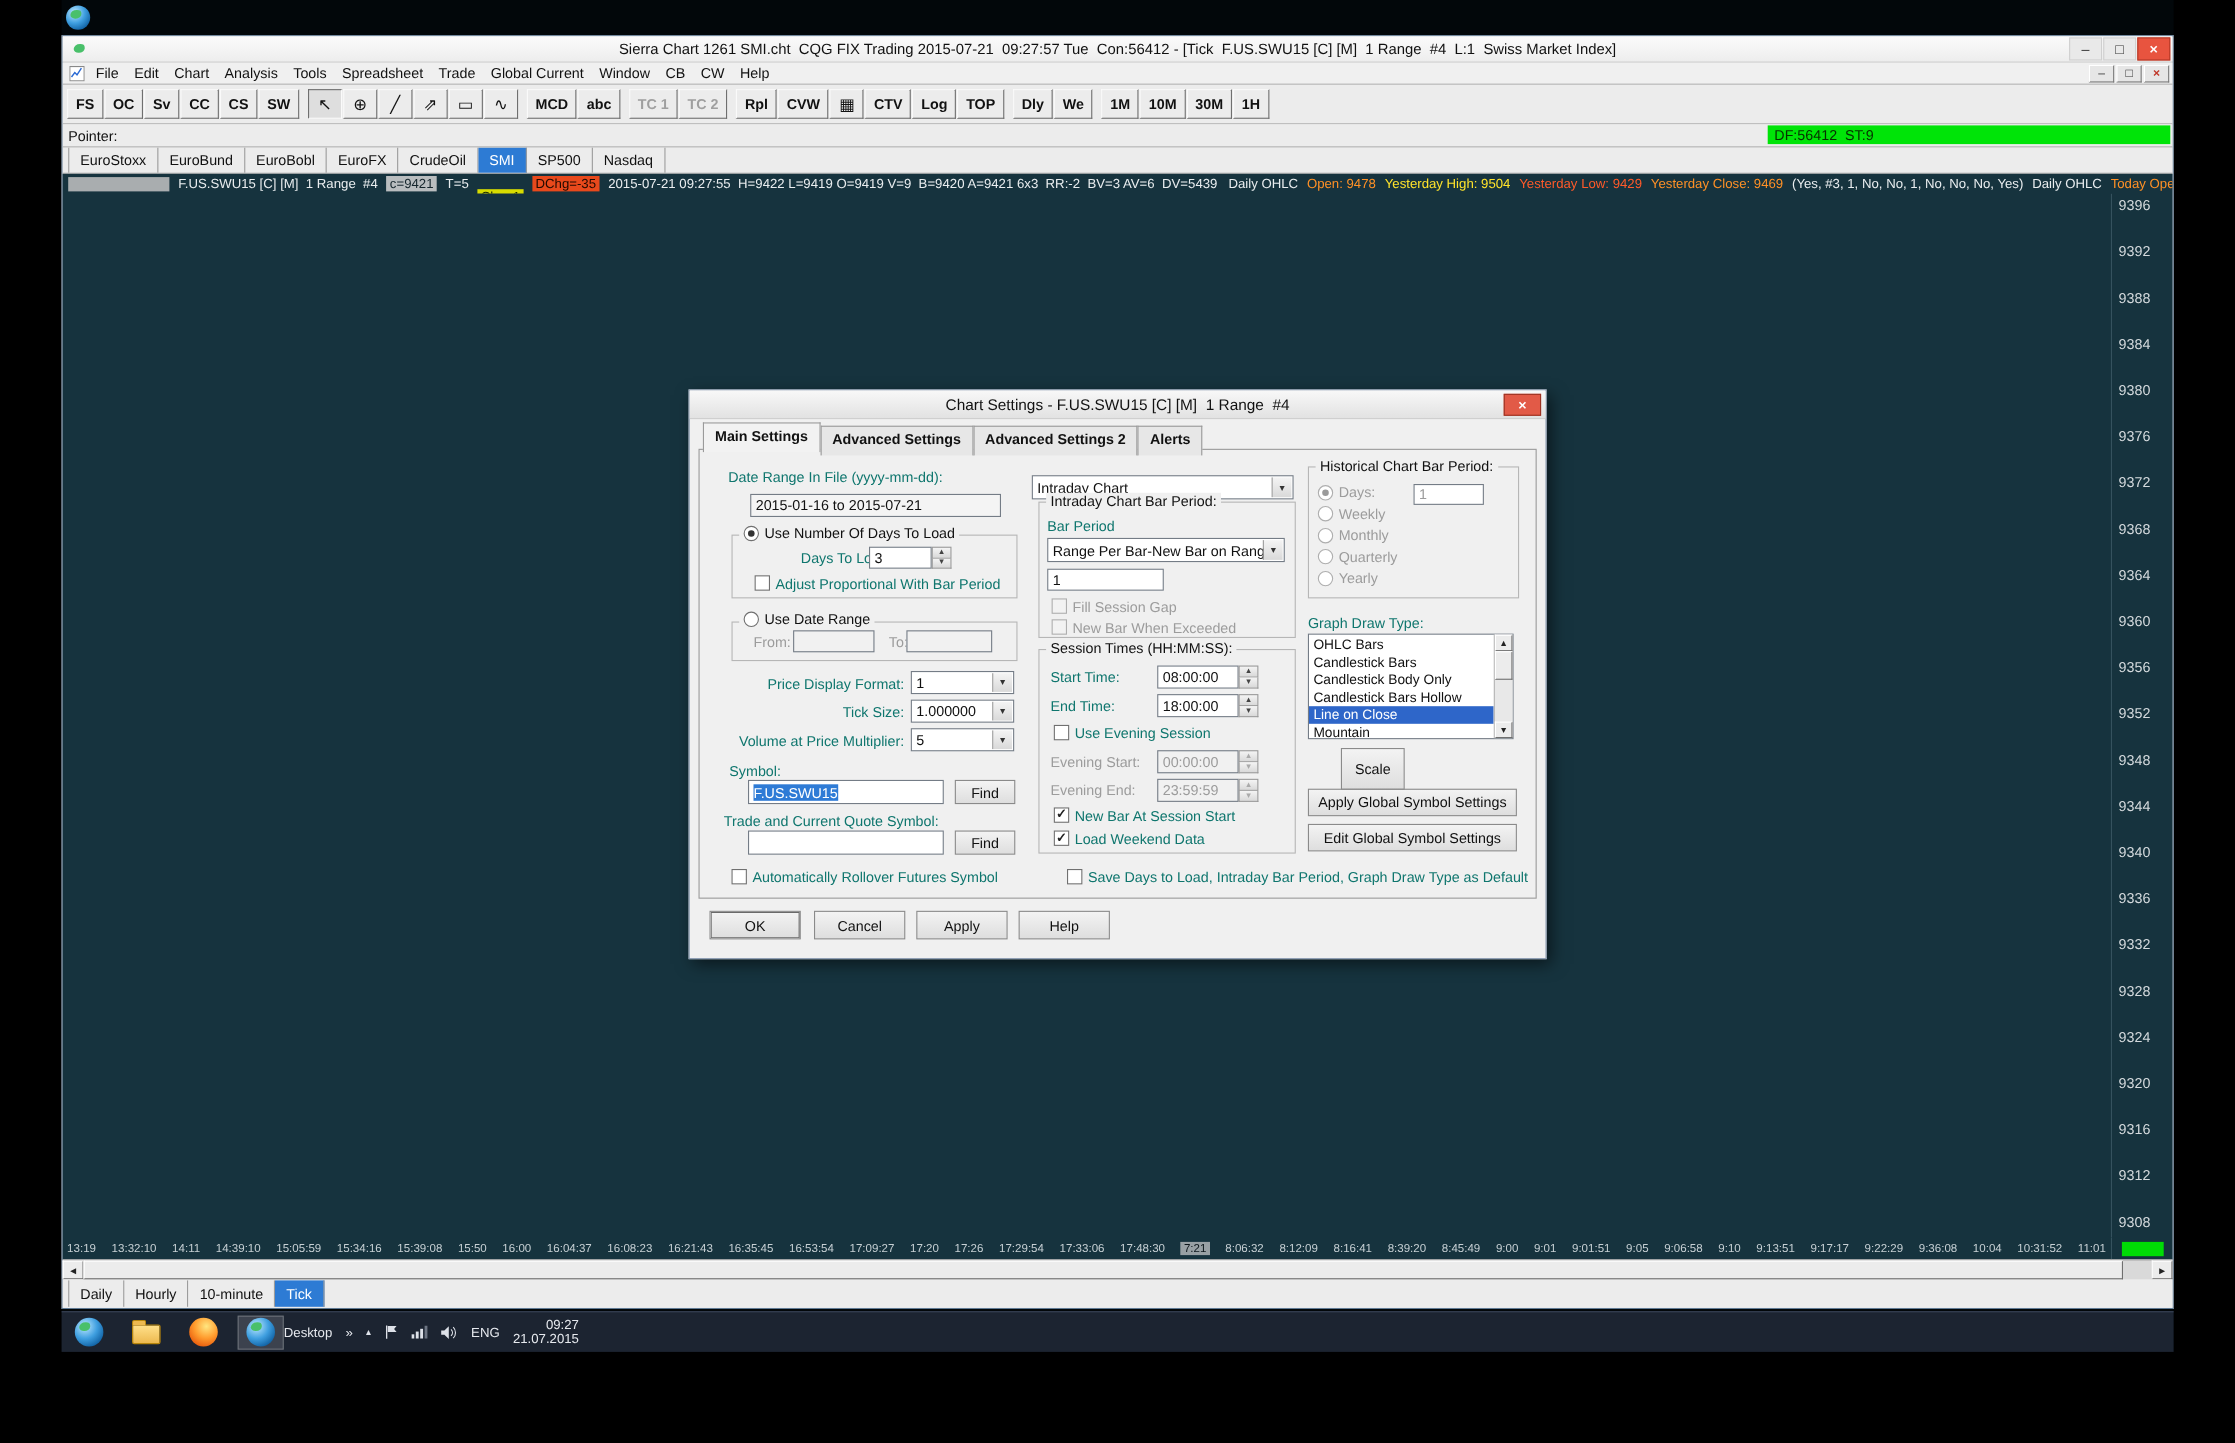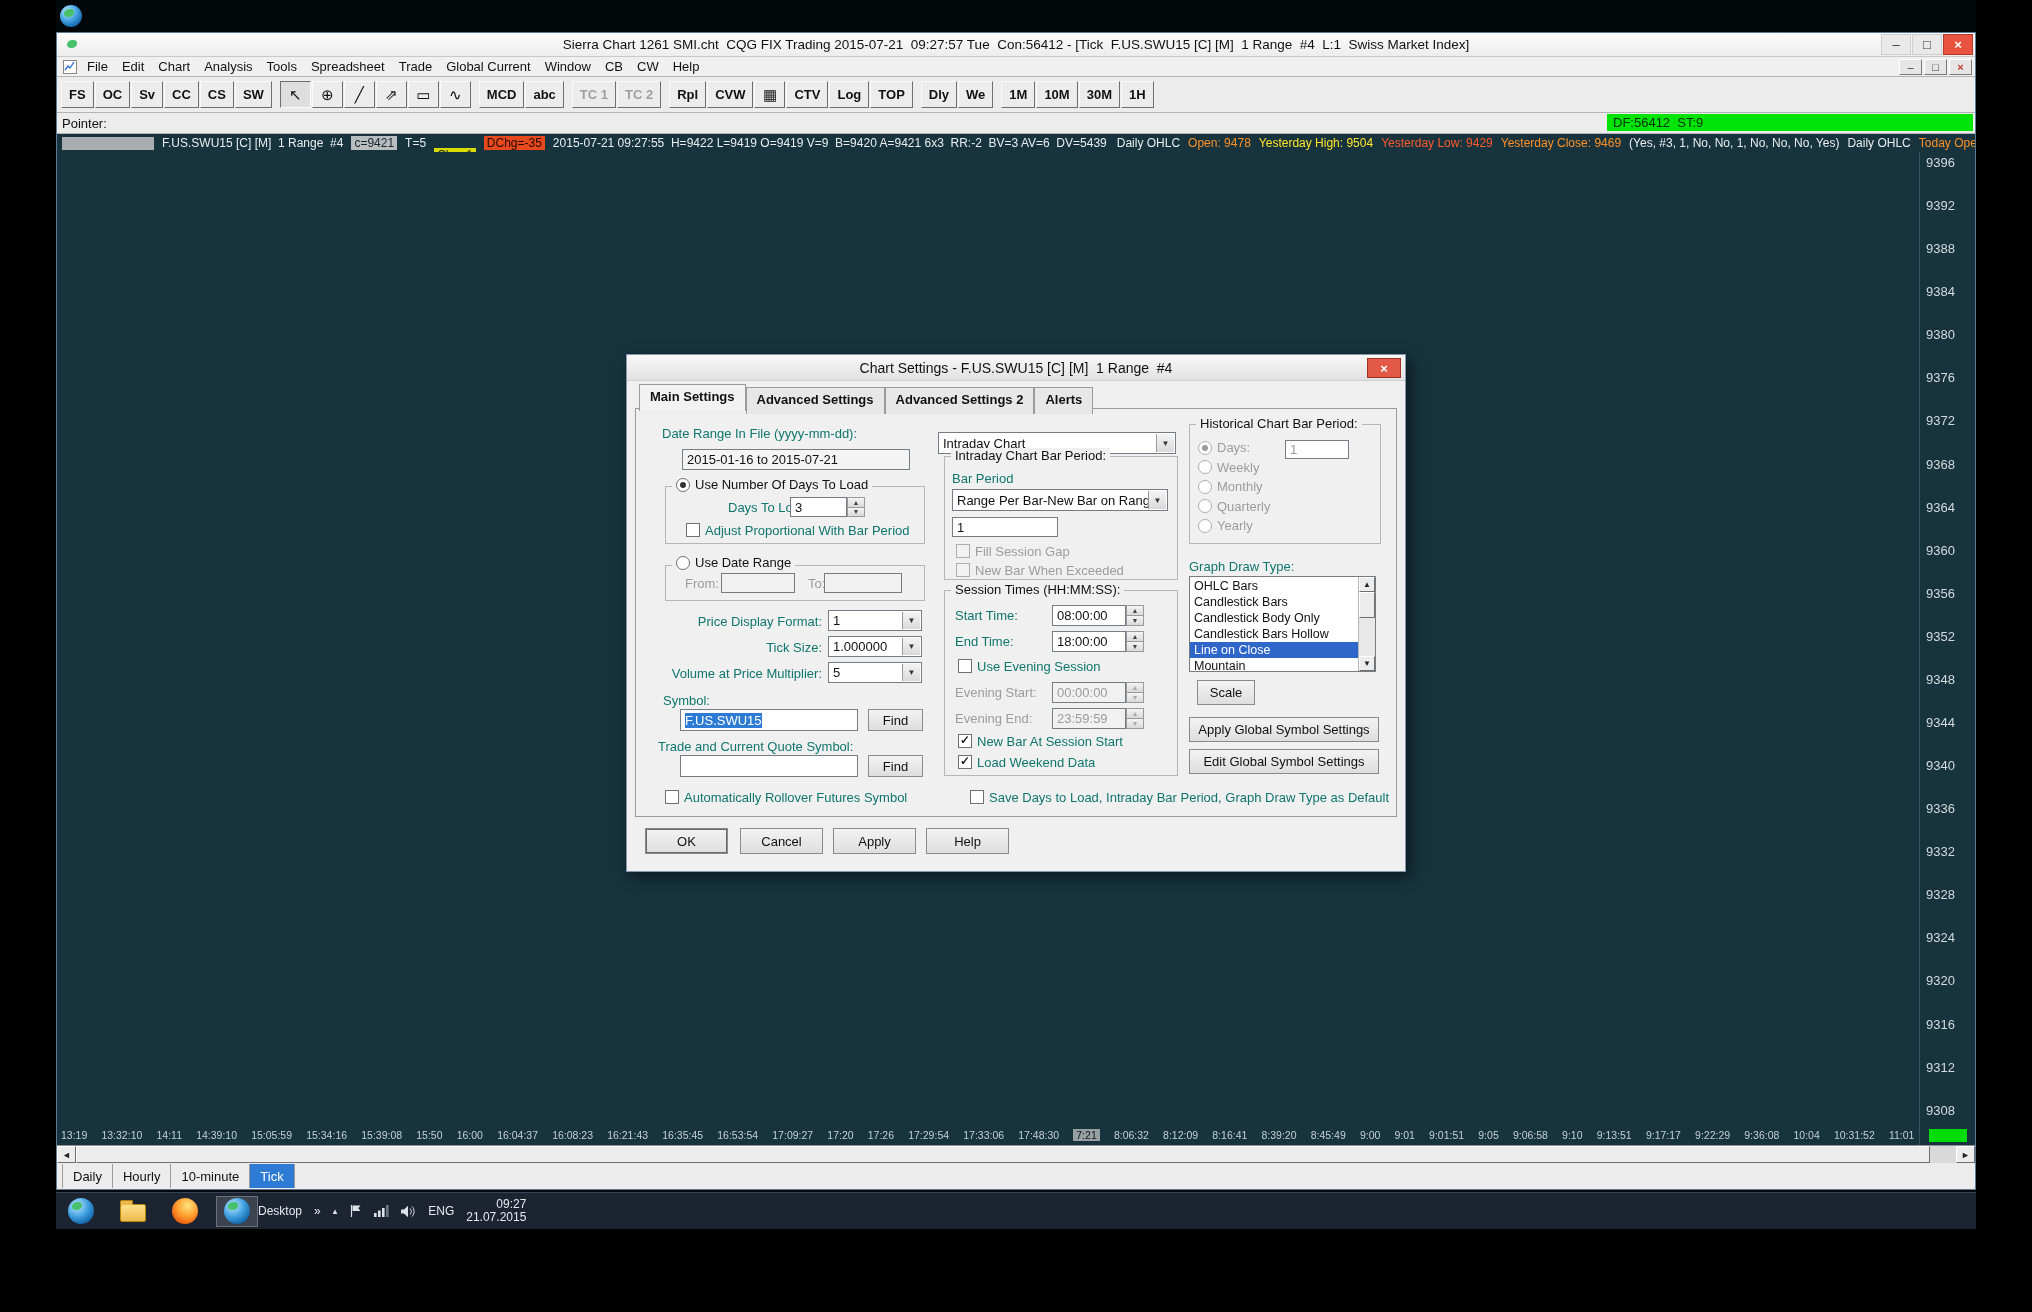--- a/index.html
+++ b/index.html
@@ -291,20 +291,31 @@
         <button class="tbtn">30M</button>
 
         <button class="tbtn">1H</button>
       </div>
 
     <div class="pointer-row">
       <span class="plabel">Pointer:</span>
       <div class="conn-box">DF:56412  ST:9</div>
     </div>
 
+    <div class="charttabs">
+
+    <span class="ctab">EuroStoxx</span>
+        <span class="ctab">EuroBund</span>
+        <span class="ctab">EuroBobl</span>
+        <span class="ctab">EuroFX</span>
+        <span class="ctab">CrudeOil</span>
+        <span class="ctab active">SMI</span>
+        <span class="ctab">SP500</span>
+        <span class="ctab">Nasdaq</span>
+      </div>
 
     <div class="chart-region">
       <div class="statusline">
         
       <span class="seg-placeholder"></span><span class="seg-white">F.US.SWU15 [C] [M]  1 Range  #4</span><span class="seg-graybox">c=9421</span><span class="seg-white">T=5</span><span class="seg-yellowbox">Chg=1</span><span class="seg-redbox">DChg=-35</span><span class="seg-white">2015-07-21 09:27:55  H=9422 L=9419 O=9419 V=9  B=9420 A=9421 6x3  RR:-2  BV=3 AV=6  DV=5439   Daily OHLC</span><span class="seg-orange">Open: 9478</span><span class="seg-yellow">Yesterday High: 9504</span><span class="seg-redorange">Yesterday Low: 9429</span><span class="seg-orange">Yesterday Close: 9469</span><span class="seg-white">(Yes, #3, 1, No, No, 1, No, No, No, Yes)</span><span class="seg-white">Daily OHLC</span><span class="seg-orange">Today Open: 9473</span></div>
       <div class="chart-flex">
         <div class="chart-canvas"></div>
         <div class="price-scale">
           <div class="ps-labels">
 
@@ -619,21 +630,21 @@
           </div>
         <div class="lst-sb">
           <span class="sb-a">▲</span>
           <div class="sb-tr">
               <div class="sb-th"></div>
             </div>
           <span class="sb-a">▼</span>
         </div>
       </div>
 
-      <button class="btn" style="left:561px;top:271px;width:58px;height:25px;">Scale</button>
+      <button class="btn" style="left:583px;top:271px;width:58px;height:38px;">Scale</button>
       <button class="btn" style="left:553px;top:308px;width:190px;height:25px;">Apply Global Symbol Settings</button>
       <button class="btn" style="left:553px;top:340px;width:190px;height:25px;">Edit Global Symbol Settings</button>
     </div>
 
     <button class="btn default" style="left:18px;top:473px;width:83px;height:26px;">OK</button>
     <button class="btn" style="left:113px;top:473px;width:83px;height:26px;">Cancel</button>
     <button class="btn" style="left:206px;top:473px;width:83px;height:26px;">Apply</button>
     <button class="btn" style="left:299px;top:473px;width:83px;height:26px;">Help</button>
   </div>
 

